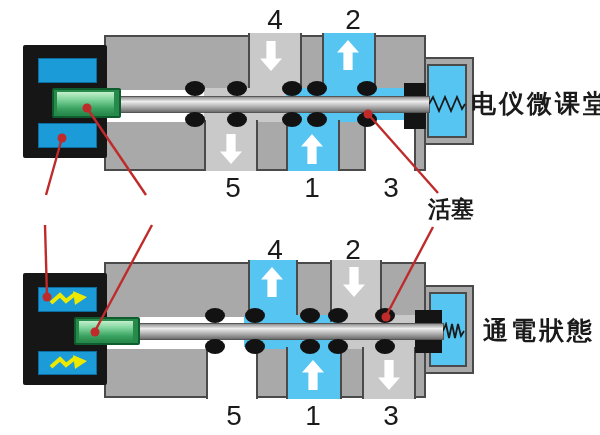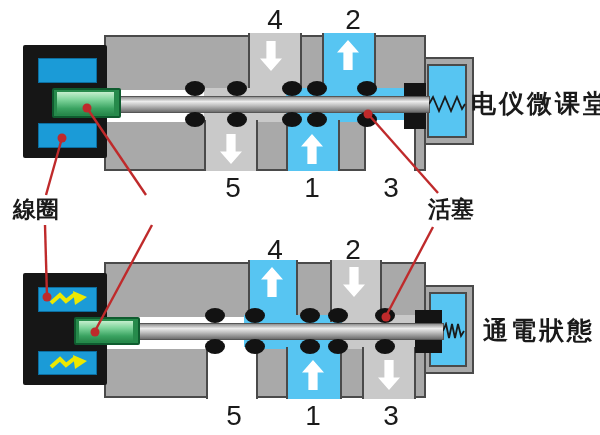--- a/index.html
+++ b/index.html
@@ -156,21 +156,20 @@
 
     <div class="port-num" style="left:275px;top:250px;">4</div>
     <div class="port-num" style="left:353px;top:250px;">2</div>
     <div class="port-num" style="left:234px;top:416px;">5</div>
     <div class="port-num" style="left:313px;top:416px;">1</div>
     <div class="port-num" style="left:391px;top:416px;">3</div>
 
     <div class="state-label" style="left:539px;top:330px;">通電狀態</div>
   </div>
 
-  <div class="callout" style="left:36px;top:209px;">線圈</div>
   <div class="callout" style="left:451px;top:209px;font-family:Liberation Mono, monospace;">活塞</div>
 
   <svg class="overlay" width="600" height="435" viewBox="0 0 600 435">
     <g stroke="#bf2a2b" stroke-width="2.4" fill="none">
       <line x1="62" y1="138" x2="46" y2="195"></line>
       <line x1="45" y1="225" x2="47" y2="296"></line>
       <line x1="87" y1="108" x2="146" y2="195"></line>
       <line x1="152" y1="225" x2="95" y2="331"></line>
       <line x1="368" y1="114" x2="438" y2="193"></line>
       <line x1="433" y1="227" x2="386" y2="316"></line>

